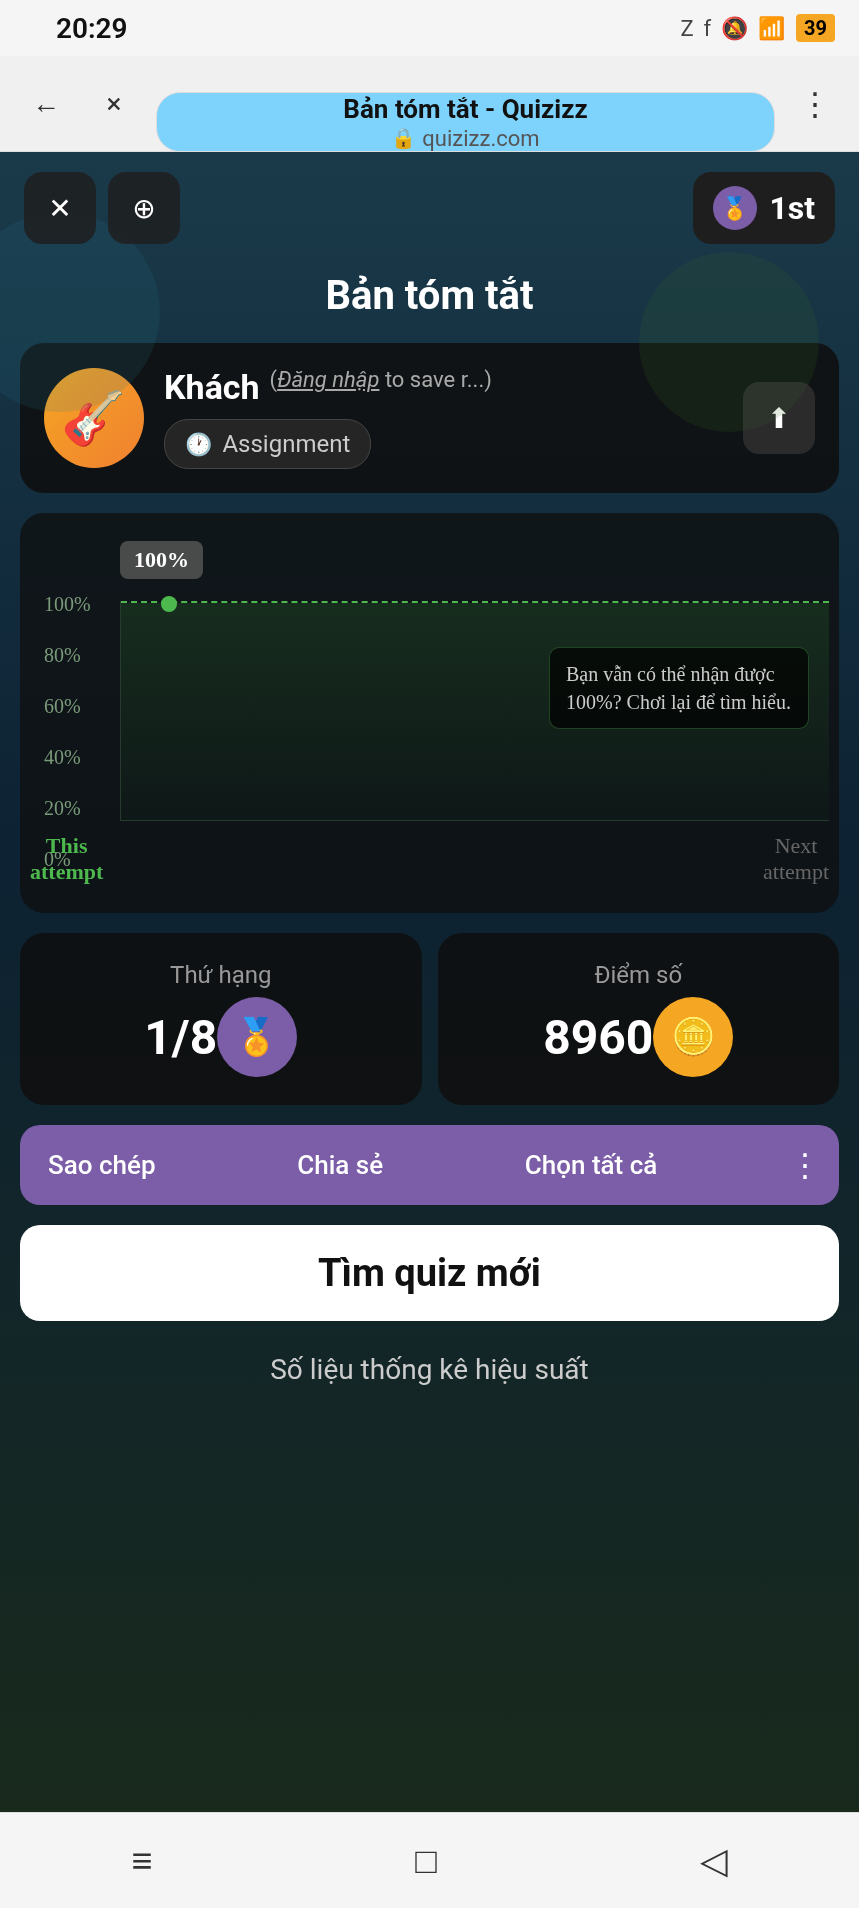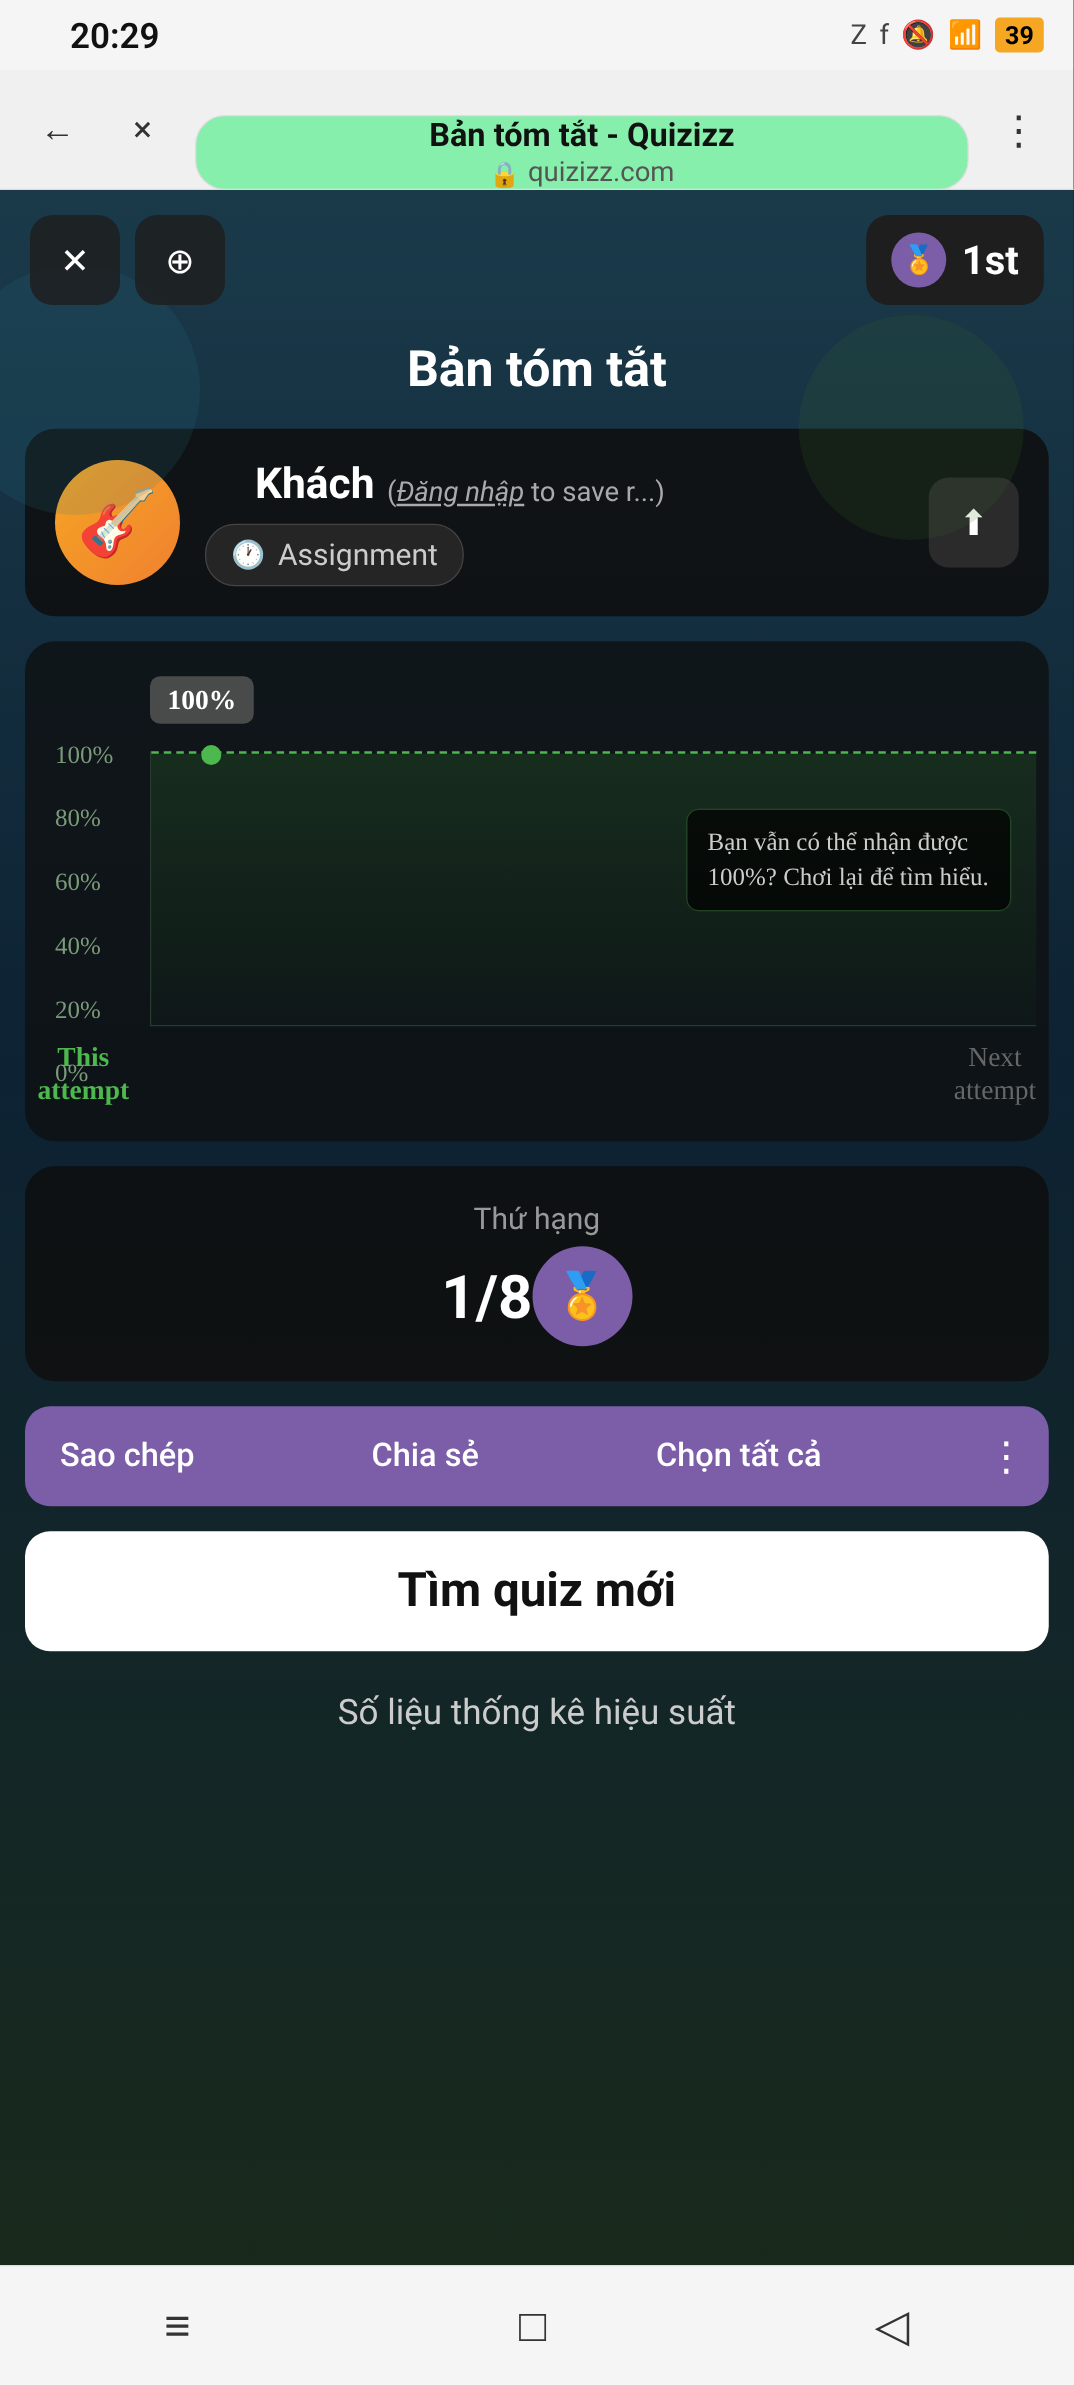--- a/index.html
+++ b/index.html
@@ -61,25 +61,25 @@
       display: flex;
       align-items: center;
       justify-content: center;
       font-size: 28px;
       color: #333;
       cursor: pointer;
       border-radius: 50%;
     }
     .browser-address {
       flex: 1;
-      background: #86efac;
+      background: #7dd3fc;
       border-radius: 24px;
       height: 60px;
       display: flex;
-      align-items: flex-end;
+      align-items: center;
       justify-content: center;
       gap: 12px;
       border: 1px solid #ddd;
       margin-top: 37px;
     }
     .browser-address-title {
       font-size: 26px;
       font-weight: 700;
       color: #111;
     }
@@ -215,25 +215,24 @@
       align-items: center;
       justify-content: center;
       font-size: 52px;
       flex-shrink: 0;
     }
     .user-info {
       flex: 1;
     }
     .user-name-row {
       display: flex;
-      align-items: flex-end;
+      align-items: flex-start;
       gap: 10px;
       flex-wrap: wrap;
       margin-bottom: 12px;
-      margin-left: 40px;
     }
     .user-name {
       font-size: 34px;
       font-weight: 700;
       color: #fff;
     }
     .user-login-text {
       font-size: 22px;
       color: #aaa;
     }
@@ -606,20 +605,27 @@
     </div>
 
     <div class="stats-row">
       <div class="stat-card">
         <div class="stat-label">Thứ hạng</div>
         <div class="stat-row">
           <span class="stat-value">1/8</span>
           <div class="stat-icon-rank">🏅</div>
         </div>
       </div>
+      <div class="stat-card">
+        <div class="stat-label">Điểm số</div>
+        <div class="stat-row">
+          <span class="stat-value">8960</span>
+          <div class="stat-icon-score">🪙</div>
+        </div>
+      </div>
     </div>
 
     <div class="action-bar">
       <div class="action-btn">Sao chép</div>
       <div class="action-btn">Chia sẻ</div>
       <div class="action-btn">Chọn tất cả</div>
       <div class="action-dots">⋮</div>
     </div>
 
     <div class="find-quiz-btn">

